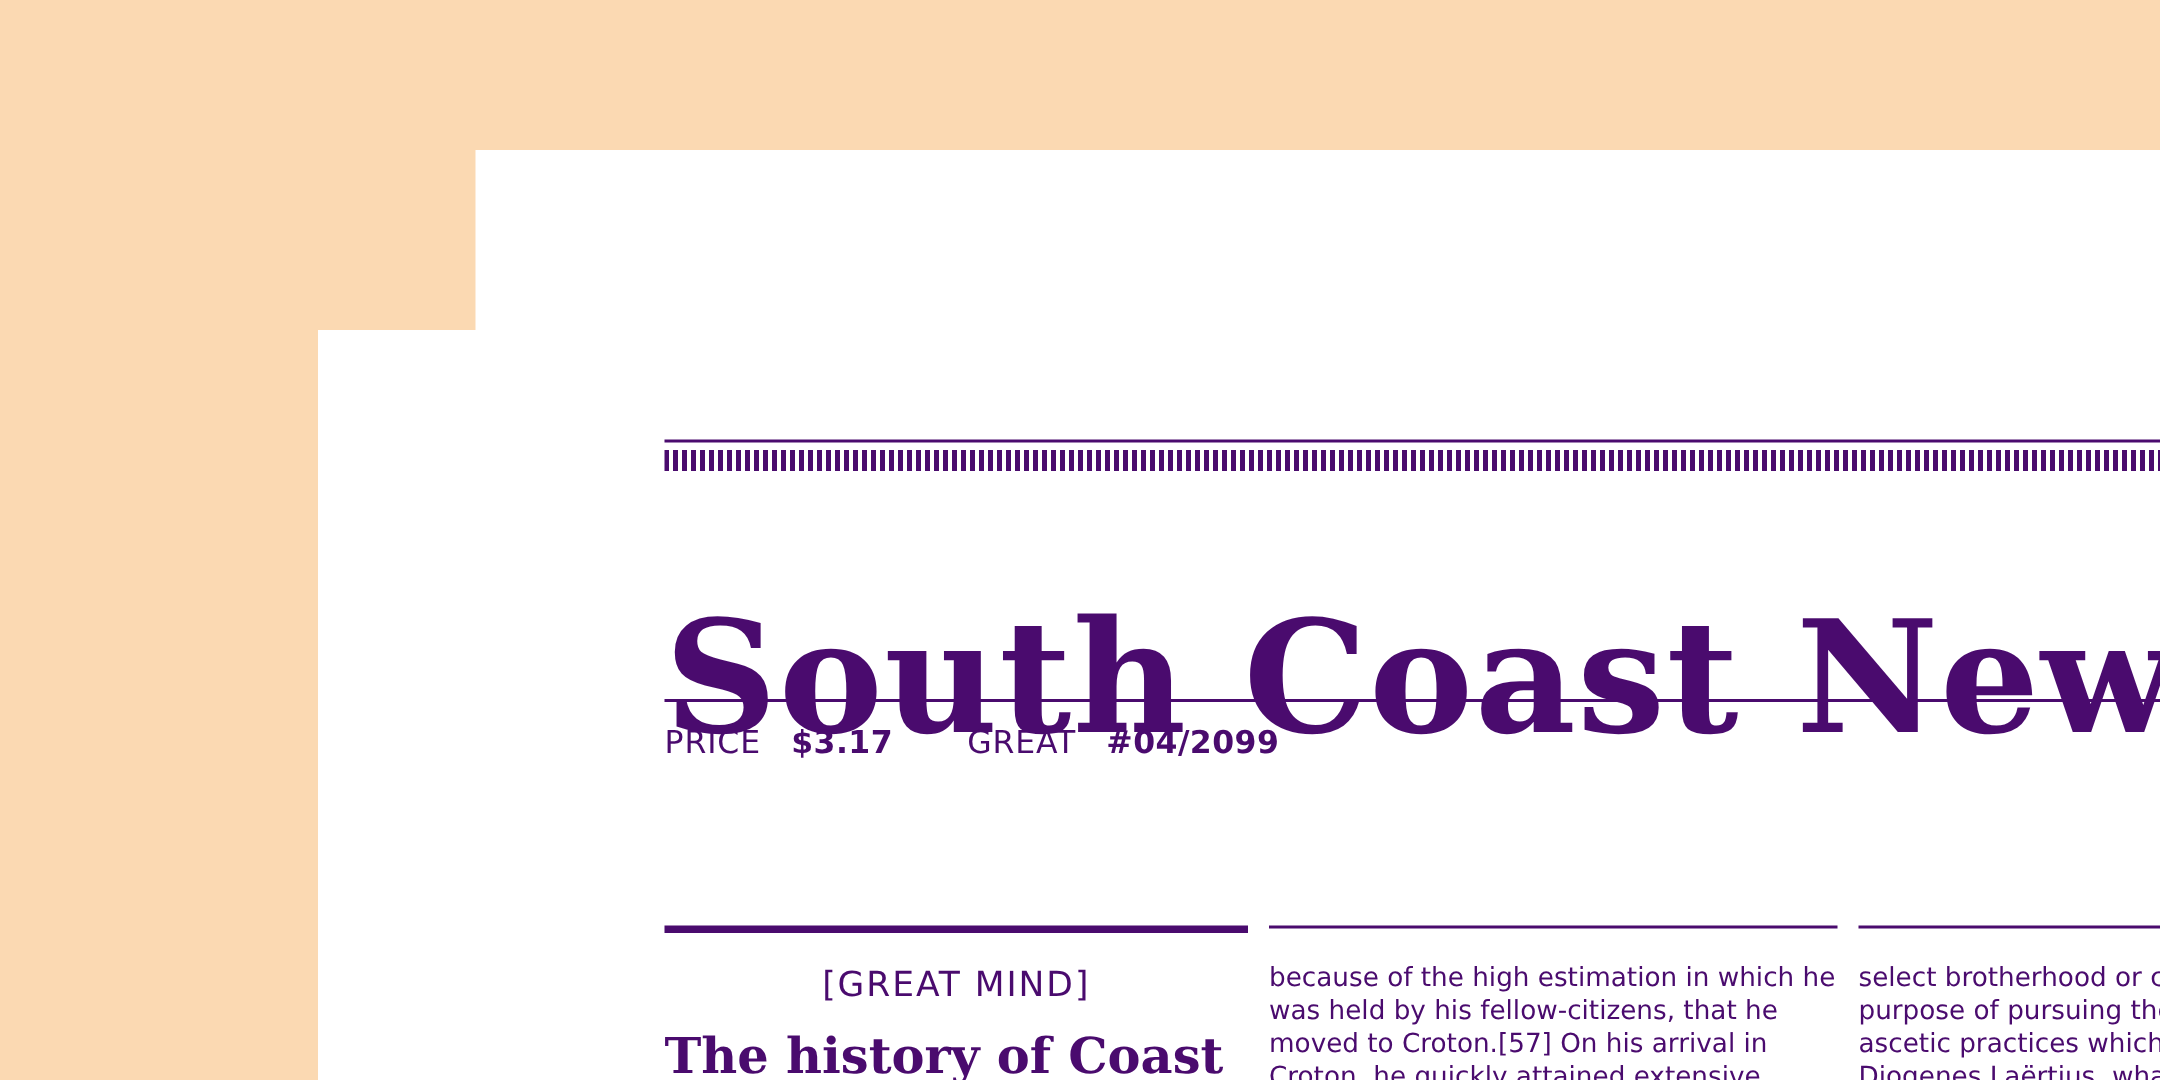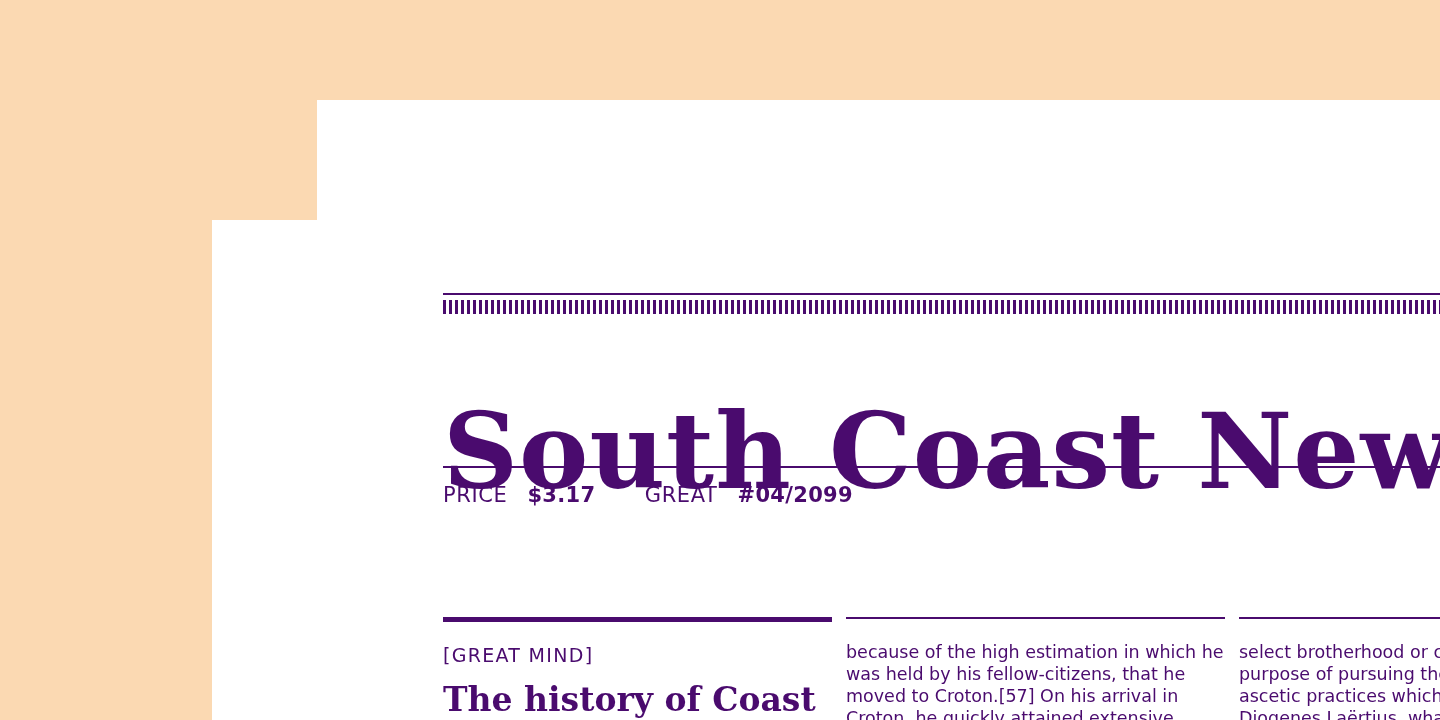--- a/index.html
+++ b/index.html
@@ -144,23 +144,24 @@
   .col-rule-thin {
     width: 379px;
     height: 2px;
     background: #4a0b6e;
     margin-bottom: 22px;
   }
 
   .kicker {
     color: #4a0b6e;
     font-family: "DejaVu Sans", sans-serif;
-    font-size: 19px;
+    font-size: 23px;
     letter-spacing: 1.3px;
     margin: 0 0 14px 0;
+    text-align: center;
   }
 
   .headline {
     color: #4a0b6e;
     font-family: "DejaVu Serif", serif;
     font-weight: 700;
     font-size: 33px;
     line-height: 40px;
     margin: 0 0 30px 0;
     white-space: nowrap;

